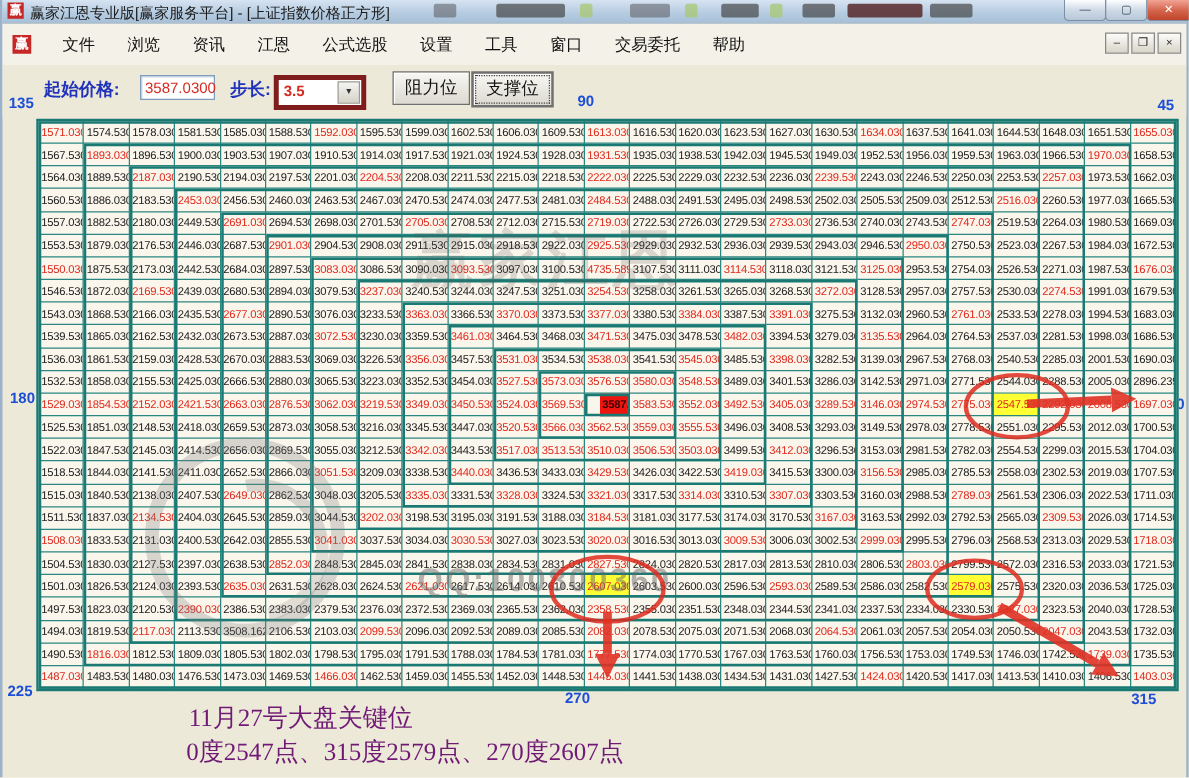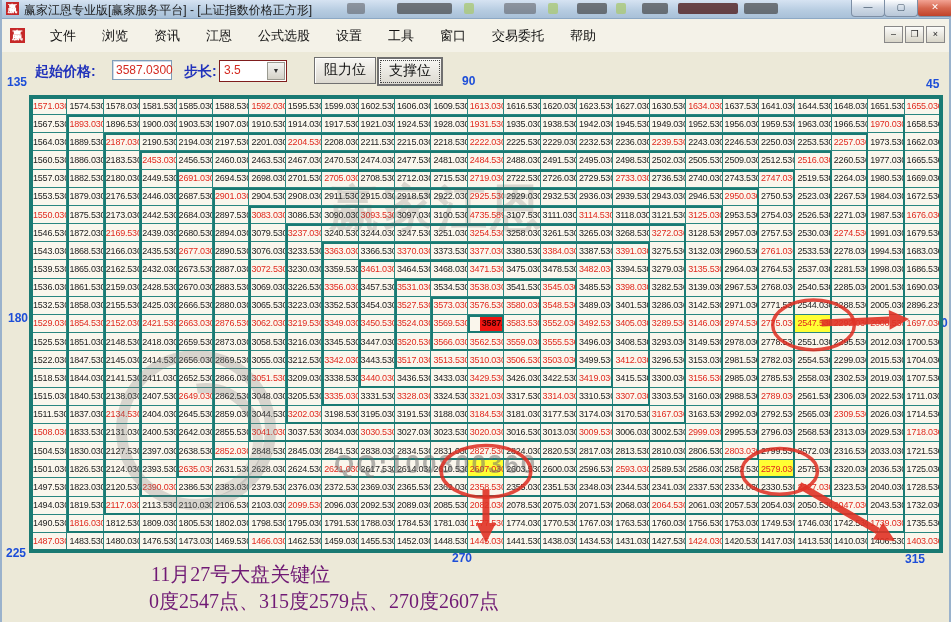--- a/index.html
+++ b/index.html
@@ -29,21 +29,21 @@
   .menu-item{font-size:13px;color:#111;padding:3px 13px;white-space:nowrap;cursor:default;}
   .mdi{position:absolute;right:4px;top:7px;display:flex;gap:2px;}
   .mdibtn{width:17px;height:15px;border:1px solid #888;background:linear-gradient(#fcfcfa,#d8d5c8);
     font-size:9px;line-height:14px;text-align:center;color:#222;}
 
   
   .toolbar{position:absolute;left:0;top:52px;right:0;height:42px;background:#ece9d8;}
   .t-label{position:absolute;font-size:14px;font-weight:bold;color:#2233bb;}
   .t-input{position:absolute;background:#fff;border:1px solid #7f9db9;box-shadow:inset 1px 1px 0 #cfd8e6;
     font-size:12px;color:#d42a20;padding:2px 3px;line-height:14px;}
-  .combo{position:absolute;background:#fff;border:1px solid #7f1d1d;font-size:12px;color:#d42a20;}
+  .combo{position:absolute;background:#fff;border:4px solid #7f1d1d;font-size:12px;color:#d42a20;font-weight:bold;}
   .combo .val{position:absolute;left:4px;top:2px;}
   .combo .drop{position:absolute;right:1px;top:1px;bottom:1px;width:16px;
     background:linear-gradient(#f4f4f2,#d5d2c8);border:1px solid #9a9a90;font-size:7px;color:#333;
     text-align:center;line-height:16px;}
   .tbtn{position:absolute;height:25px;width:60px;background:linear-gradient(#f8f7f4,#dcd9d0);
     border:1px solid #707070;box-shadow:1px 1px 0 #fff inset;font-size:14px;color:#111;
     text-align:center;line-height:23px;}
   .tbtn.focused{outline:1px dotted #444;outline-offset:-4px;border-width:2px;width:62px;}
 
   
@@ -690,21 +690,21 @@
         <div class="cell">2334.030</div>
         <div class="cell">2330.530</div>
         <div class="cell red">2327.030</div>
         <div class="cell">2323.530</div>
         <div class="cell">2040.030</div>
         <div class="cell">1728.530</div>
         <div class="cell">1494.030</div>
         <div class="cell">1819.530</div>
         <div class="cell red">2117.030</div>
         <div class="cell">2113.530</div>
-        <div class="cell">2110.030</div>
+        <div class="cell">3508.162</div>
         <div class="cell">2106.530</div>
         <div class="cell">2103.030</div>
         <div class="cell red">2099.530</div>
         <div class="cell">2096.030</div>
         <div class="cell">2092.530</div>
         <div class="cell">2089.030</div>
         <div class="cell">2085.530</div>
         <div class="cell red">2082.030</div>
         <div class="cell">2078.530</div>
         <div class="cell">2075.030</div>

